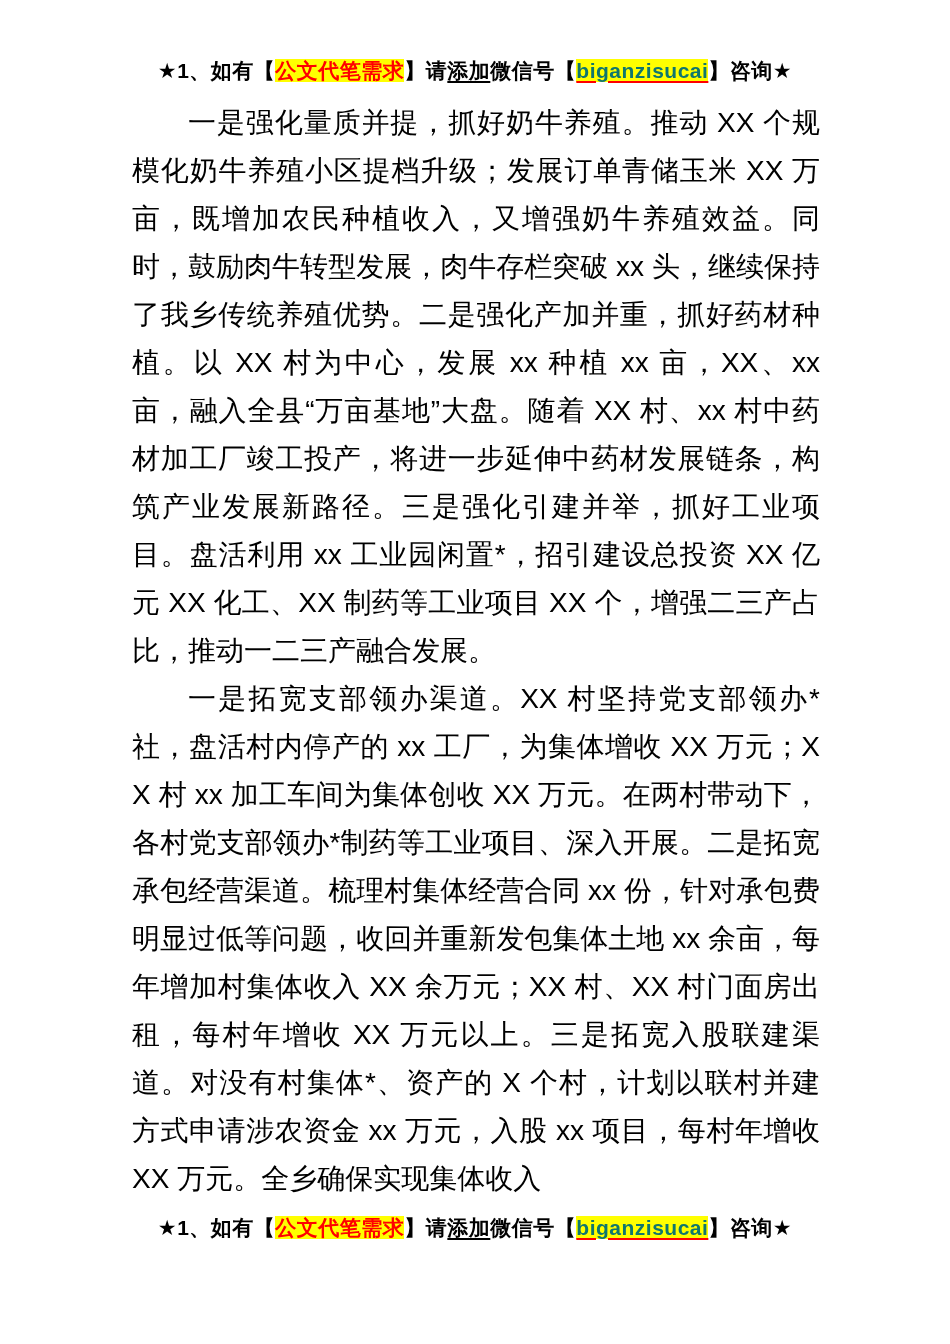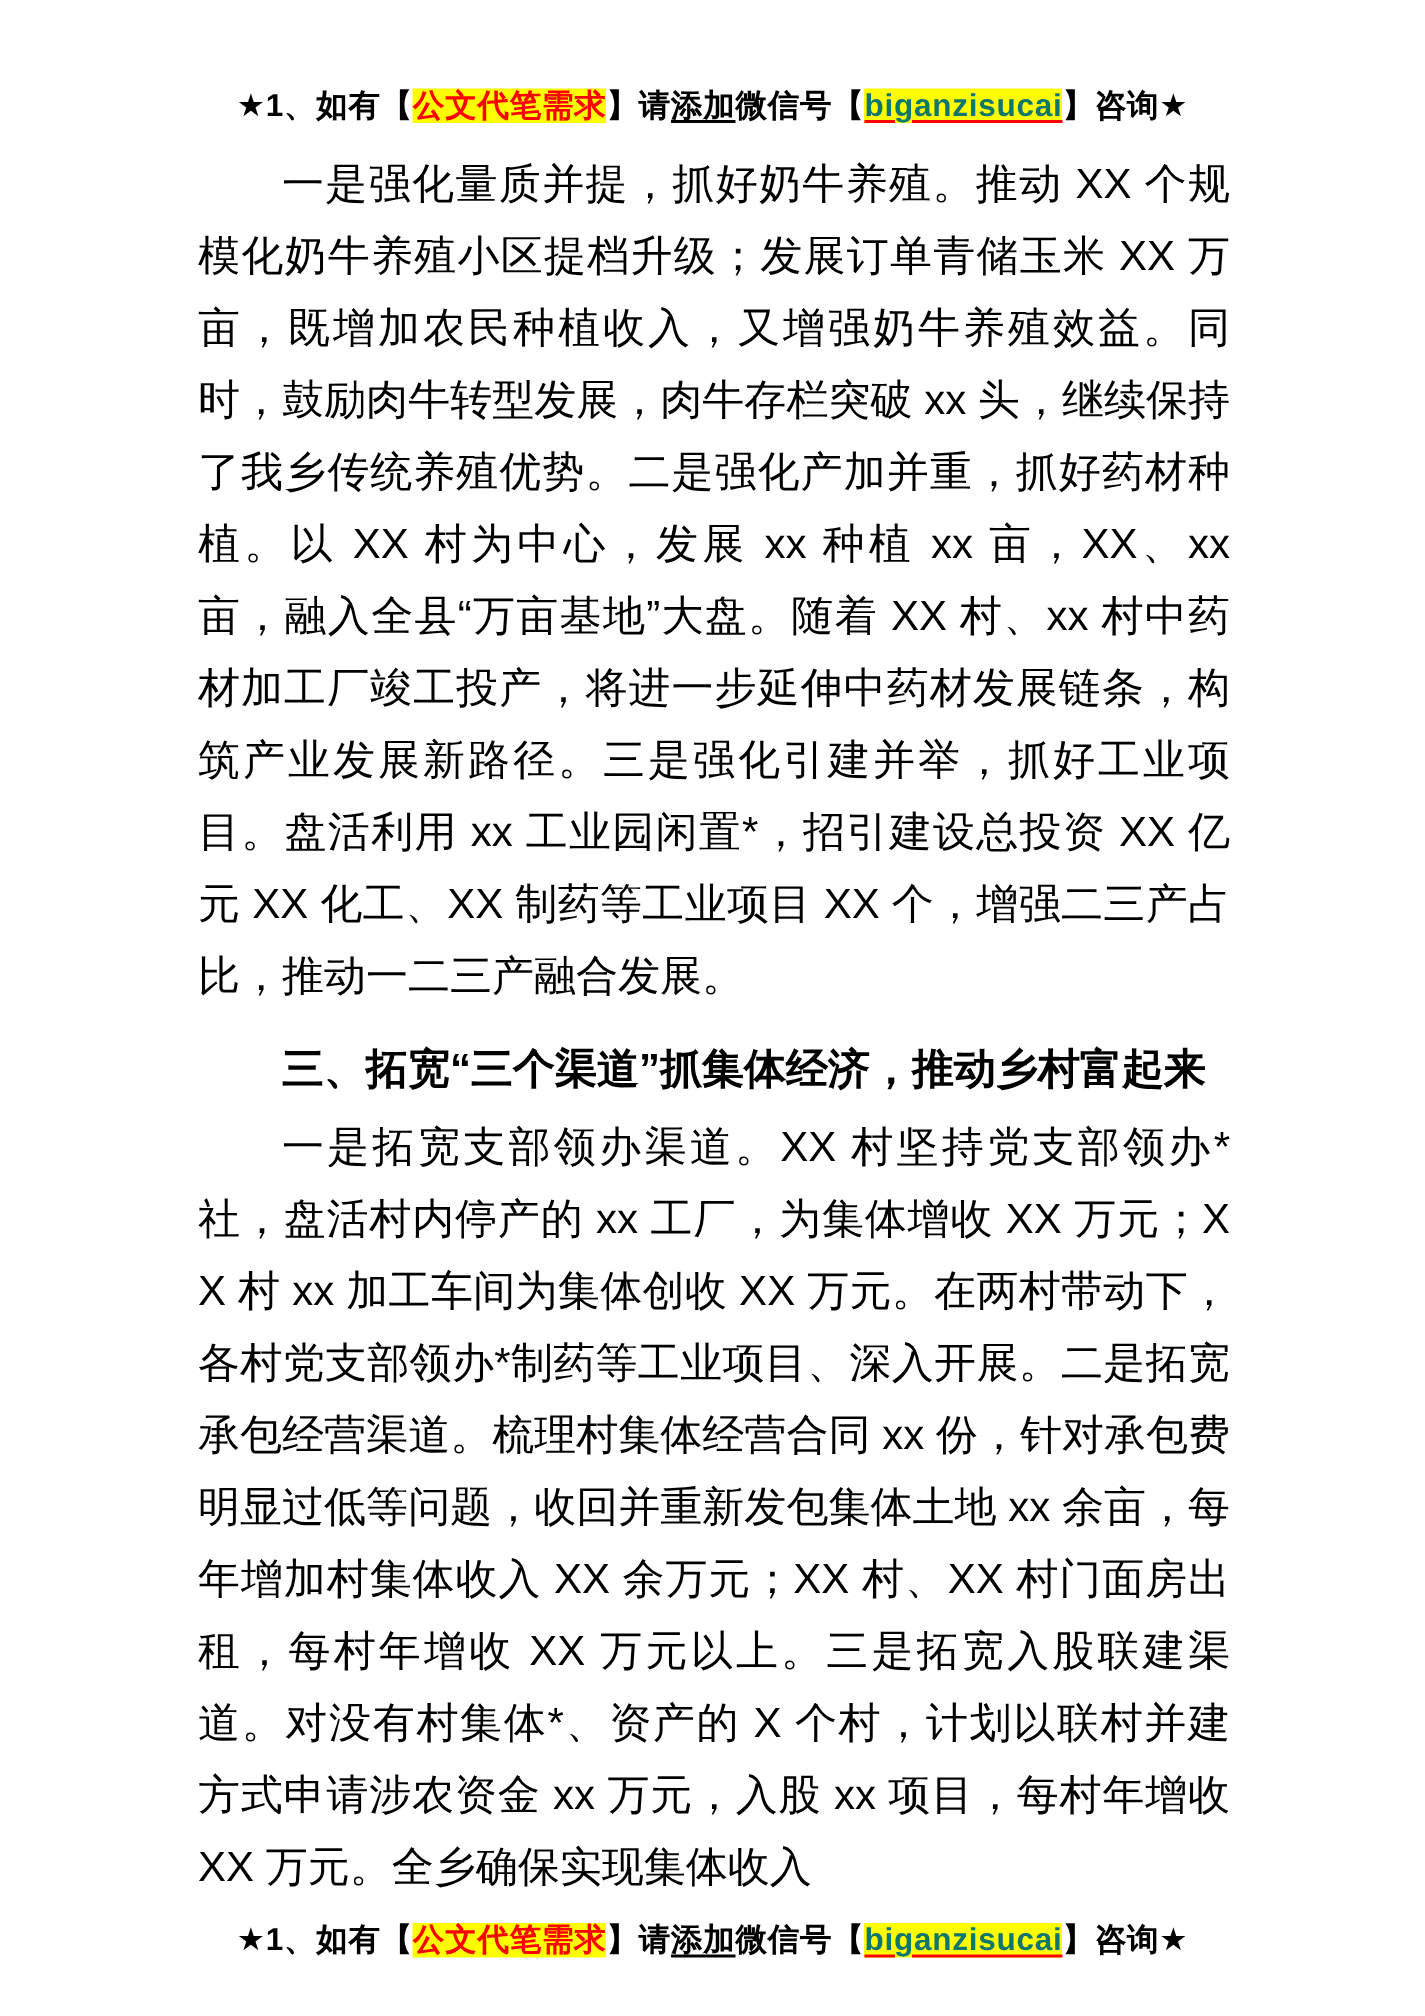--- a/index.html
+++ b/index.html
@@ -78,21 +78,20 @@
 <div class="page">
 
   <div class="promo promo-top">
     <div class="promo-line">
       <span>★1、如有【</span><span class="hl">公文代笔需求</span><span>】请</span><span class="blk-u">添加</span><span>微信号【</span><span class="hl-u">biganzisucai</span><span>】咨询★</span>
     </div>
   </div>
 
   <div class="content">
     <p class="para">一是强化量质并提，抓好奶牛养殖。推动 XX 个规模化奶牛养殖小区提档升级；发展订单青储玉米 XX 万亩，既增加农民种植收入，又增强奶牛养殖效益。同时，鼓励肉牛转型发展，肉牛存栏突破 xx 头，继续保持了我乡传统养殖优势。二是强化产加并重，抓好药材种植。以 XX 村为中心，发展 xx 种植 xx 亩，XX、xx 亩，融入全县“万亩基地”大盘。随着 XX 村、xx 村中药材加工厂竣工投产，将进一步延伸中药材发展链条，构筑产业发展新路径。三是强化引建并举，抓好工业项目。盘活利用 xx 工业园闲置*，招引建设总投资 XX 亿元 XX 化工、XX 制药等工业项目 XX 个，增强二三产占比，推动一二三产融合发展。</p>
-    <h2 class="heading">三、拓宽“三个渠道”抓集体经济，推动乡村富起来</h2>
     <p class="para">一是拓宽支部领办渠道。XX 村坚持党支部领办*社，盘活村内停产的 xx 工厂，为集体增收 XX 万元；XX 村 xx 加工车间为集体创收 XX 万元。在两村带动下，各村党支部领办*制药等工业项目、深入开展。二是拓宽承包经营渠道。梳理村集体经营合同 xx 份，针对承包费明显过低等问题，收回并重新发包集体土地 xx 余亩，每年增加村集体收入 XX 余万元；XX 村、XX 村门面房出租，每村年增收 XX 万元以上。三是拓宽入股联建渠道。对没有村集体*、资产的 X 个村，计划以联村并建方式申请涉农资金 xx 万元，入股 xx 项目，每村年增收 XX 万元。全乡确保实现集体收入</p>
   </div>
 
   <div class="promo promo-bottom">
     <div class="promo-line">
       <span>★1、如有【</span><span class="hl">公文代笔需求</span><span>】请</span><span class="blk-u">添加</span><span>微信号【</span><span class="hl-u">biganzisucai</span><span>】咨询★</span>
     </div>
 
   </div>
 

